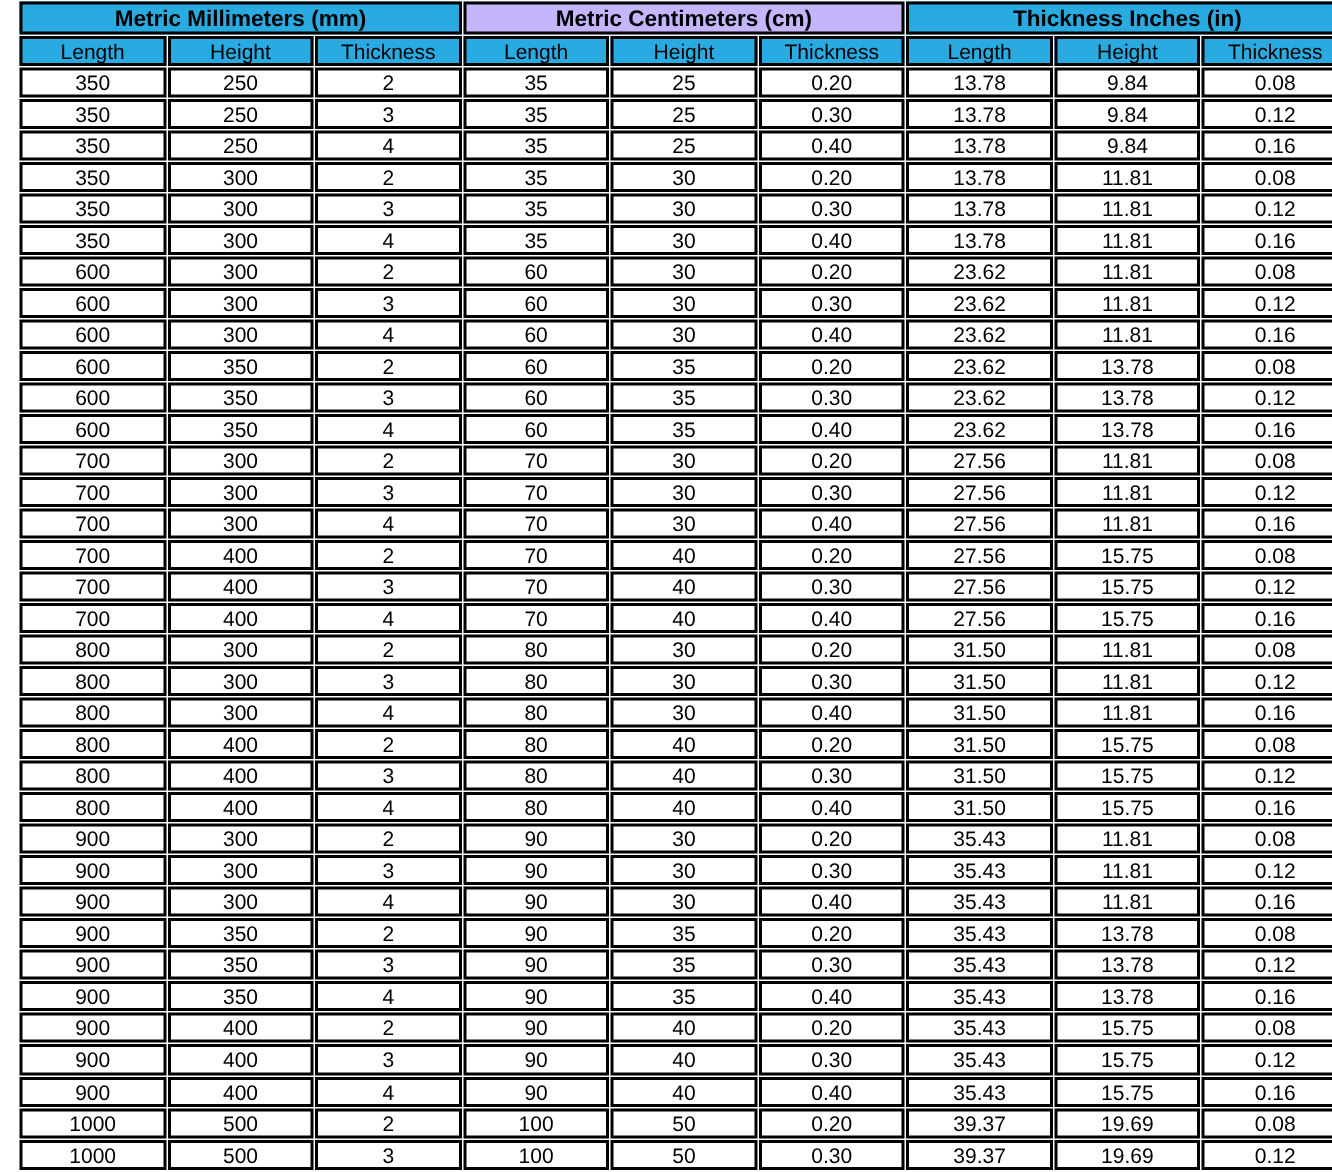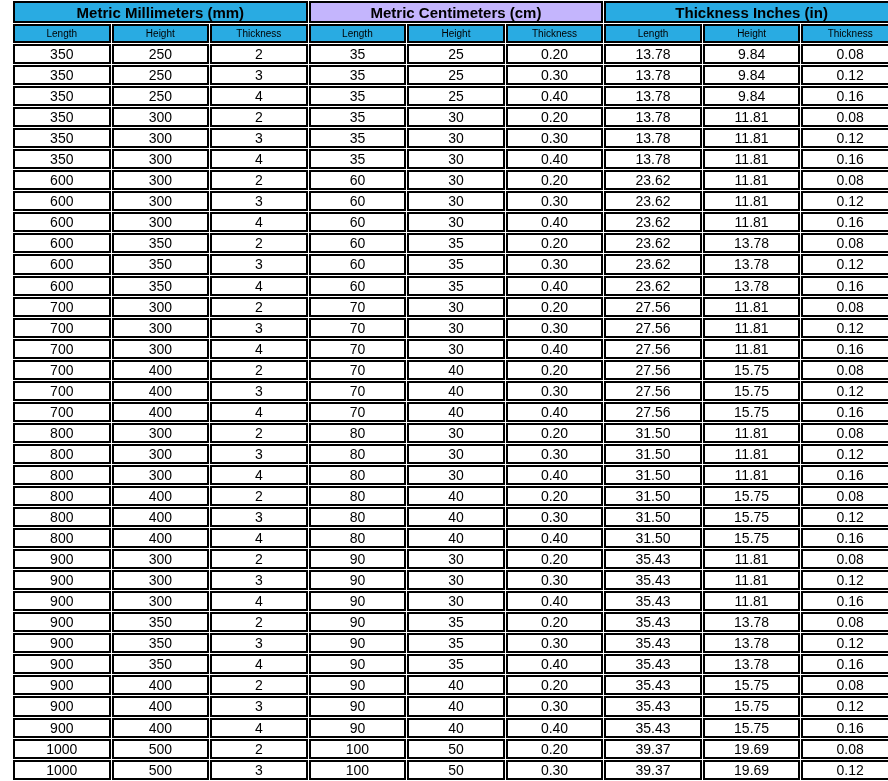--- a/index.html
+++ b/index.html
@@ -32,21 +32,21 @@
     overflow: hidden;
     white-space: nowrap;
   }
   tr.group-row th {
     height: 22px;
     font-size: 15px;
     font-weight: bold;
   }
   tr.sub-row th {
     height: 19px;
-    font-size: 10px;
+    font-size: 14px;
     font-weight: normal;
     margin-left: 48px;
   }
   tbody td {
     font-size: 14px;
     font-weight: normal;
   }
 </style>
 </head>
 <body>

